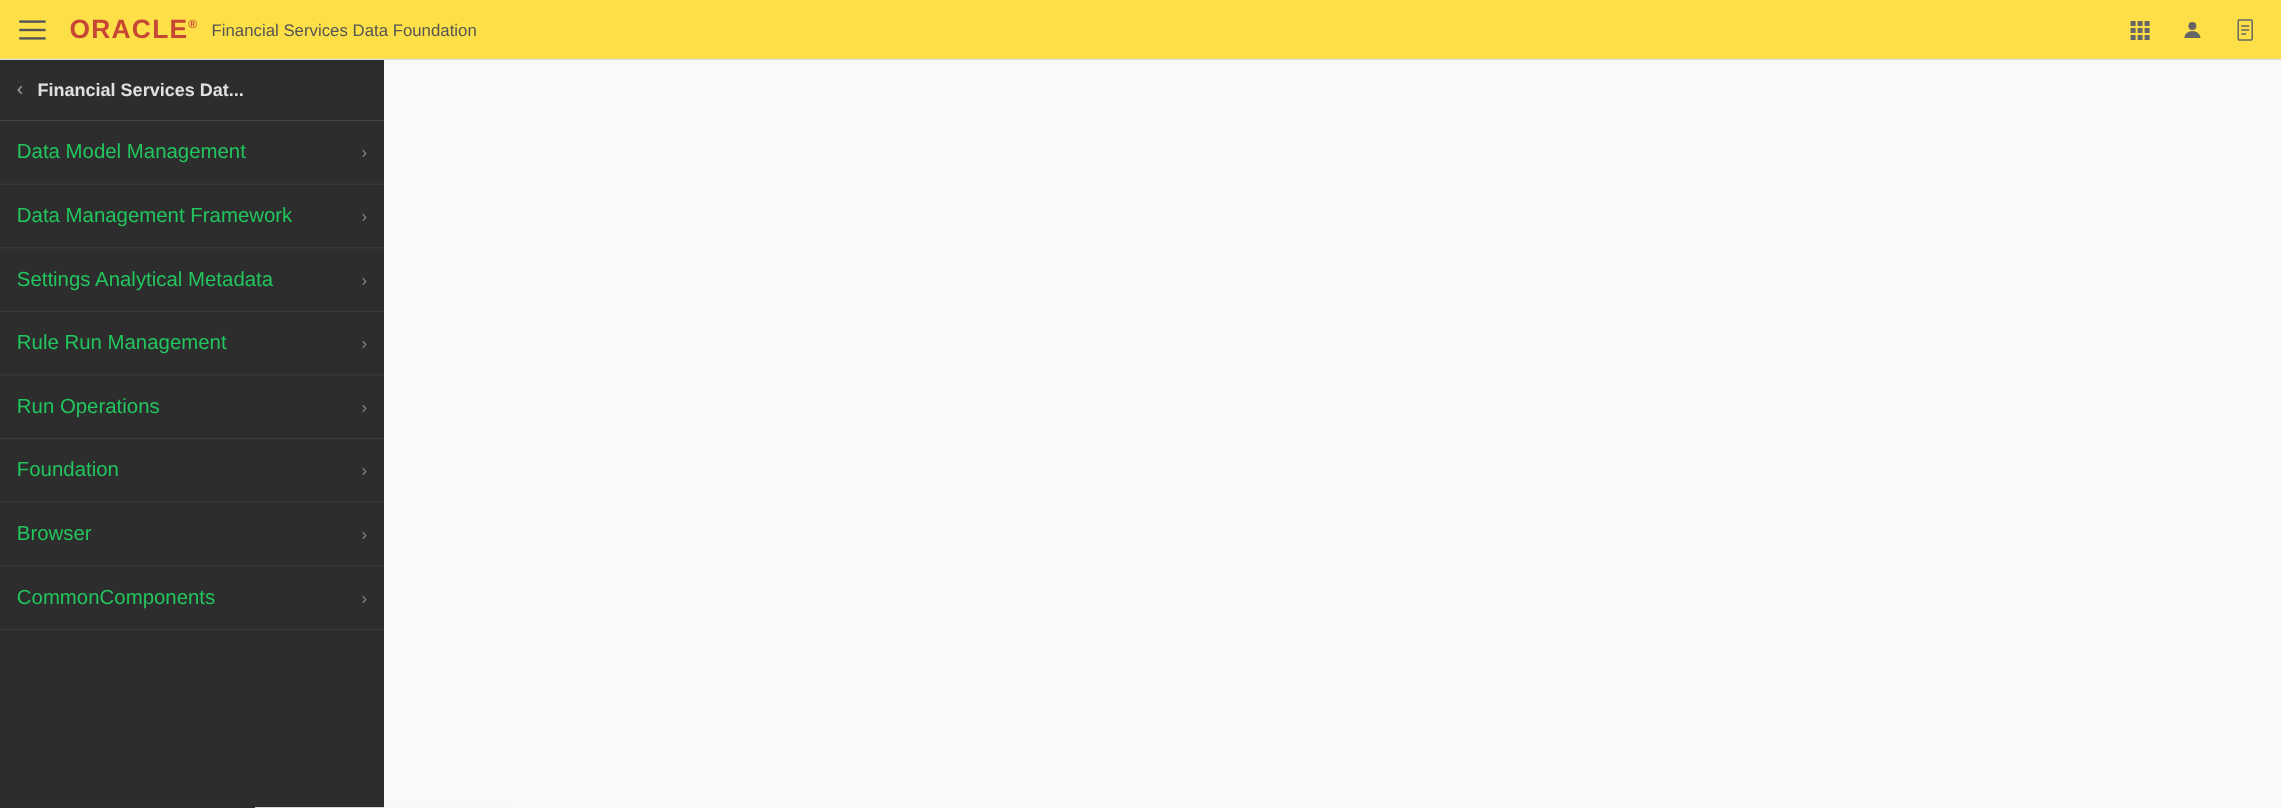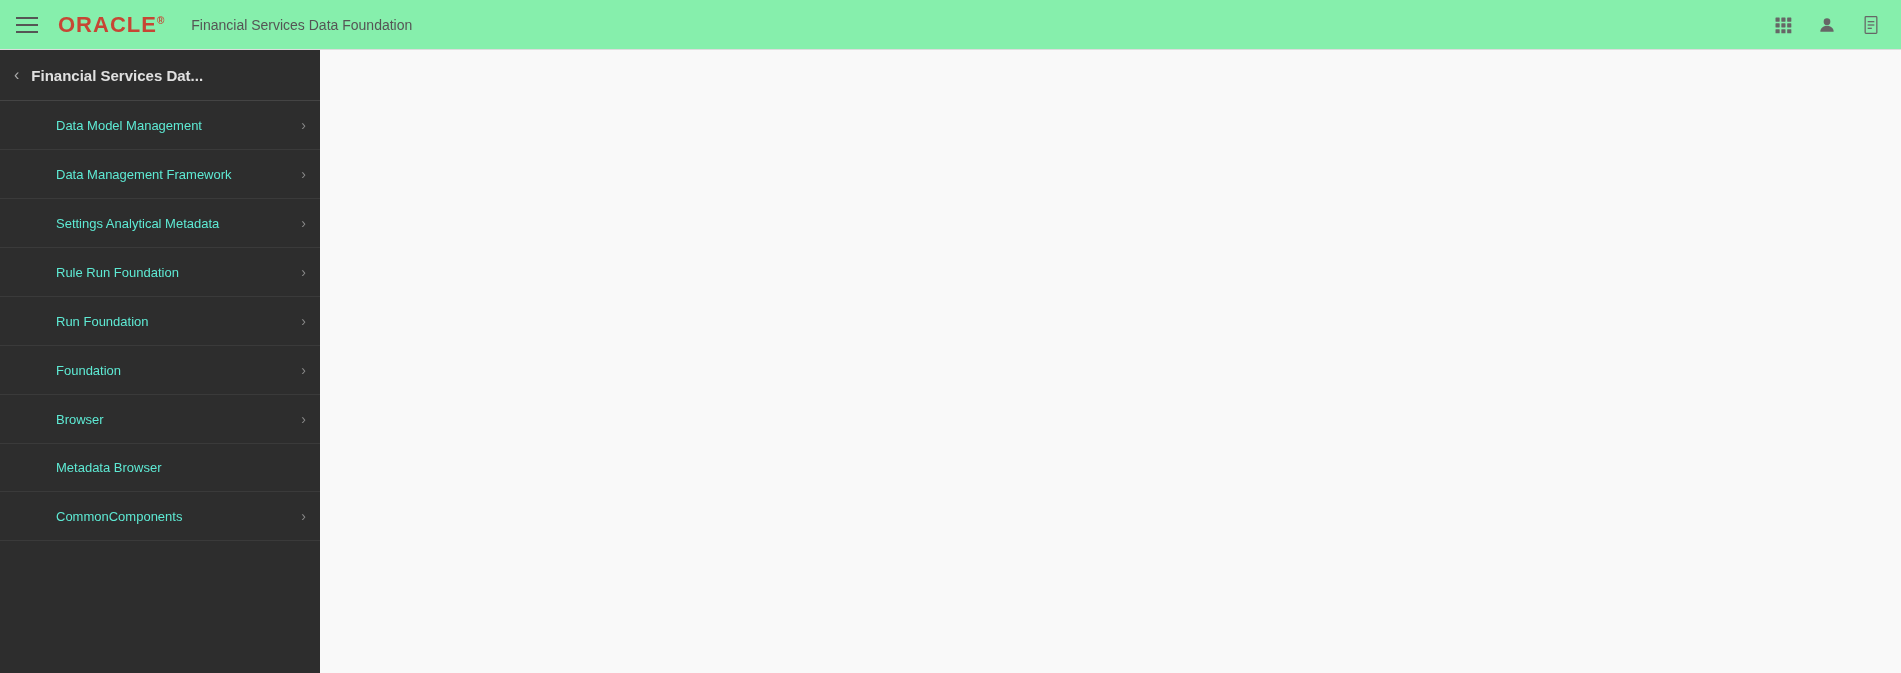--- a/index.html
+++ b/index.html
@@ -15,21 +15,21 @@
       height: 673px;
       overflow: hidden;
       background: #f5f5f5;
     }
 
     
     .top-header {
       display: flex;
       align-items: center;
       height: 50px;
-      background: #86efac;
+      background: #fde047;
       border-bottom: 1px solid #ddd;
       padding: 0 16px;
       flex-shrink: 0;
     }
 
     .hamburger-icon {
       display: flex;
       flex-direction: column;
       gap: 5px;
       cursor: pointer;
@@ -53,21 +53,21 @@
       font-size: 22px;
       font-weight: bold;
       color: #c74634;
       letter-spacing: 1px;
       font-family: Arial, sans-serif;
     }
 
     .header-product-name {
       font-size: 14px;
       color: #555;
-      margin-left: 18px;
+      margin-left: 3px;
     }
 
     .header-icons {
       margin-left: auto;
       display: flex;
       align-items: center;
       gap: 16px;
     }
 
     .header-icon-btn {
@@ -132,23 +132,22 @@
       display: flex;
       align-items: center;
       justify-content: space-between;
       padding: 16px 14px;
       cursor: pointer;
       border-bottom: 1px solid #3a3a3a;
       transition: background 0.15s;
     }
 
     .sidebar-item-label {
-      font-size: 13px;
-      color: #5eead4;
-      margin-left: 42px;
+      font-size: 17px;
+      color: #22c55e;
     }
 
     .chevron-right {
       color: #888;
       font-size: 14px;
     }
 
     
     .main-content {
       flex: 1;
@@ -222,42 +221,39 @@
       <span class="sidebar-item-label">Data Management Framework</span>
       <span class="chevron-right">›</span>
     </div>
 
     <div class="sidebar-item">
       <span class="sidebar-item-label">Settings Analytical Metadata</span>
       <span class="chevron-right">›</span>
     </div>
 
     <div class="sidebar-item">
-      <span class="sidebar-item-label">Rule Run Foundation</span>
-      <span class="chevron-right">›</span>
-    </div>
-
-    <div class="sidebar-item">
-      <span class="sidebar-item-label">Run Foundation</span>
+      <span class="sidebar-item-label">Rule Run Management</span>
+      <span class="chevron-right">›</span>
+    </div>
+
+    <div class="sidebar-item">
+      <span class="sidebar-item-label">Run Operations</span>
       <span class="chevron-right">›</span>
     </div>
 
     <div class="sidebar-item">
       <span class="sidebar-item-label">Foundation</span>
       <span class="chevron-right">›</span>
     </div>
 
     <div class="sidebar-item">
       <span class="sidebar-item-label">Browser</span>
       <span class="chevron-right">›</span>
     </div>
 
-    <div class="sidebar-item">
-      <span class="sidebar-item-label">Metadata Browser</span>
-    </div>
 
     <div class="sidebar-item">
       <span class="sidebar-item-label">CommonComponents</span>
       <span class="chevron-right">›</span>
     </div>
 
   </div>
 
   <div class="main-content">
   </div>

